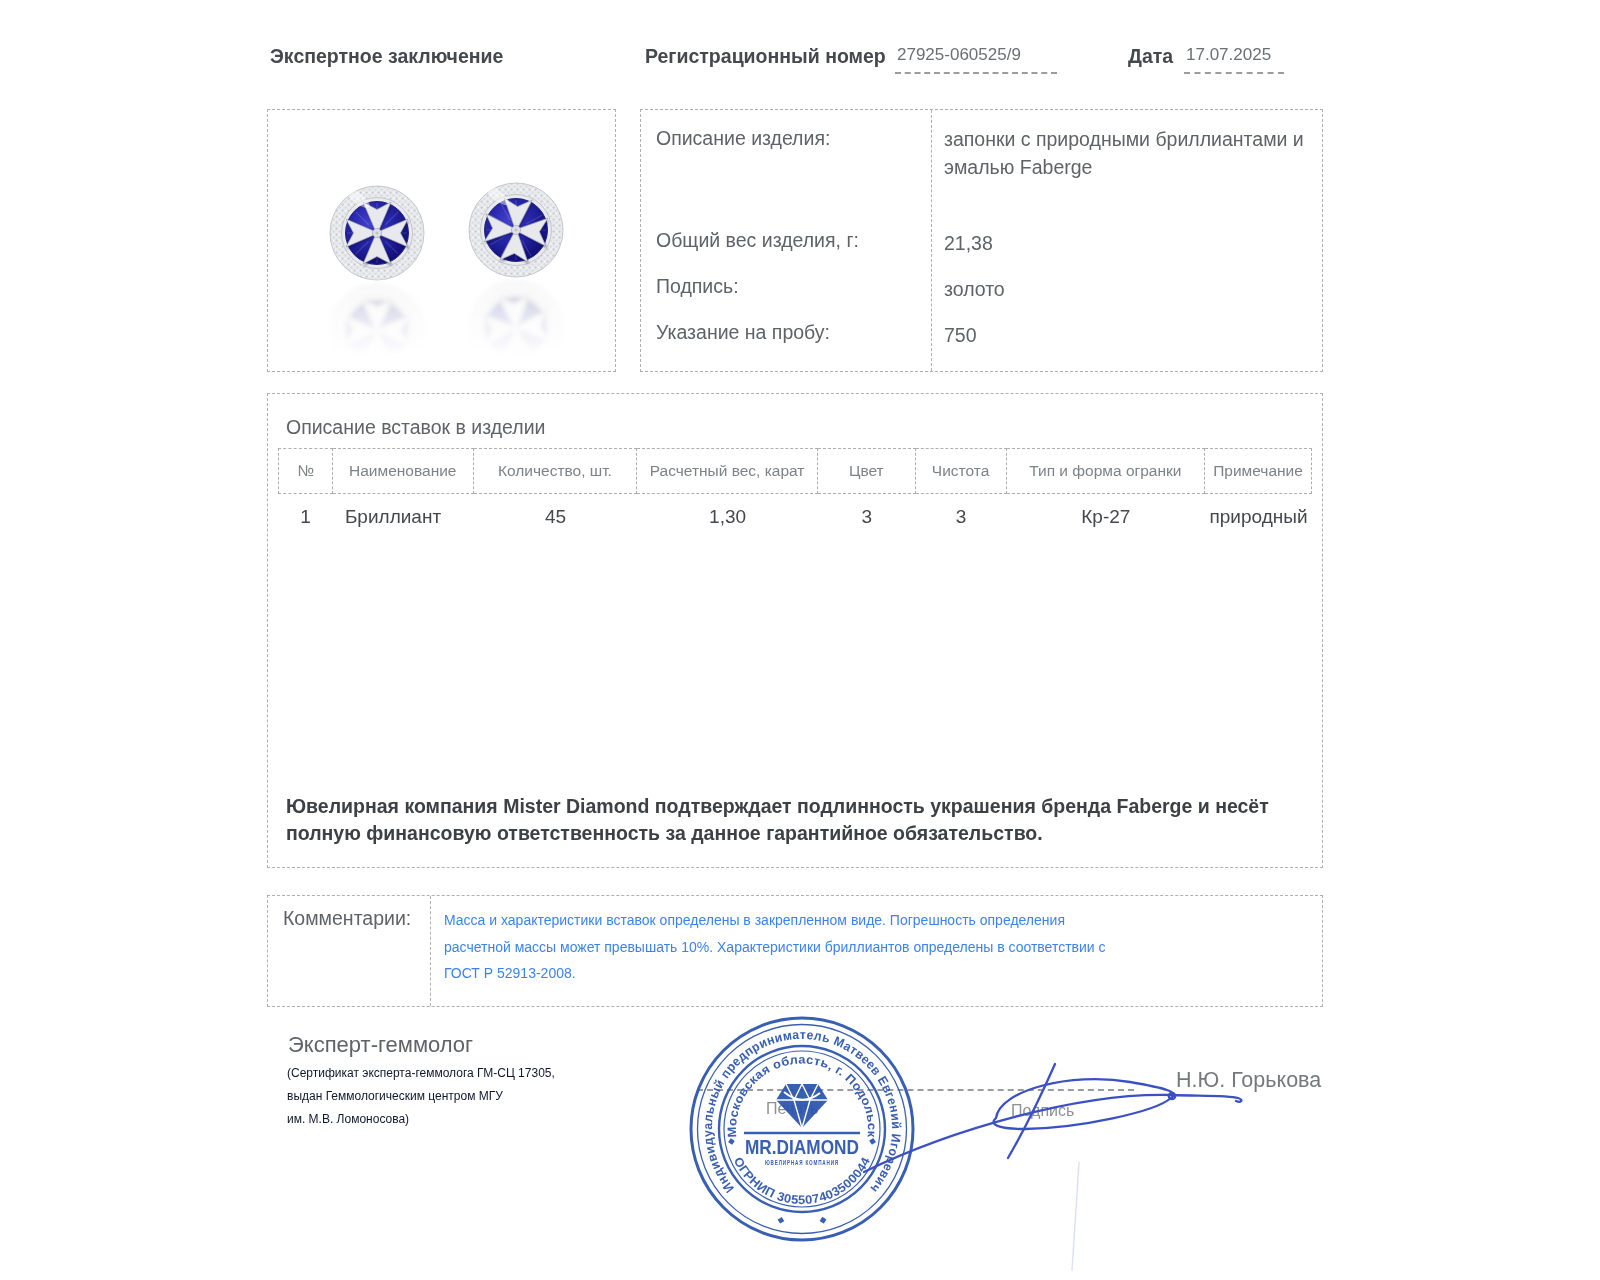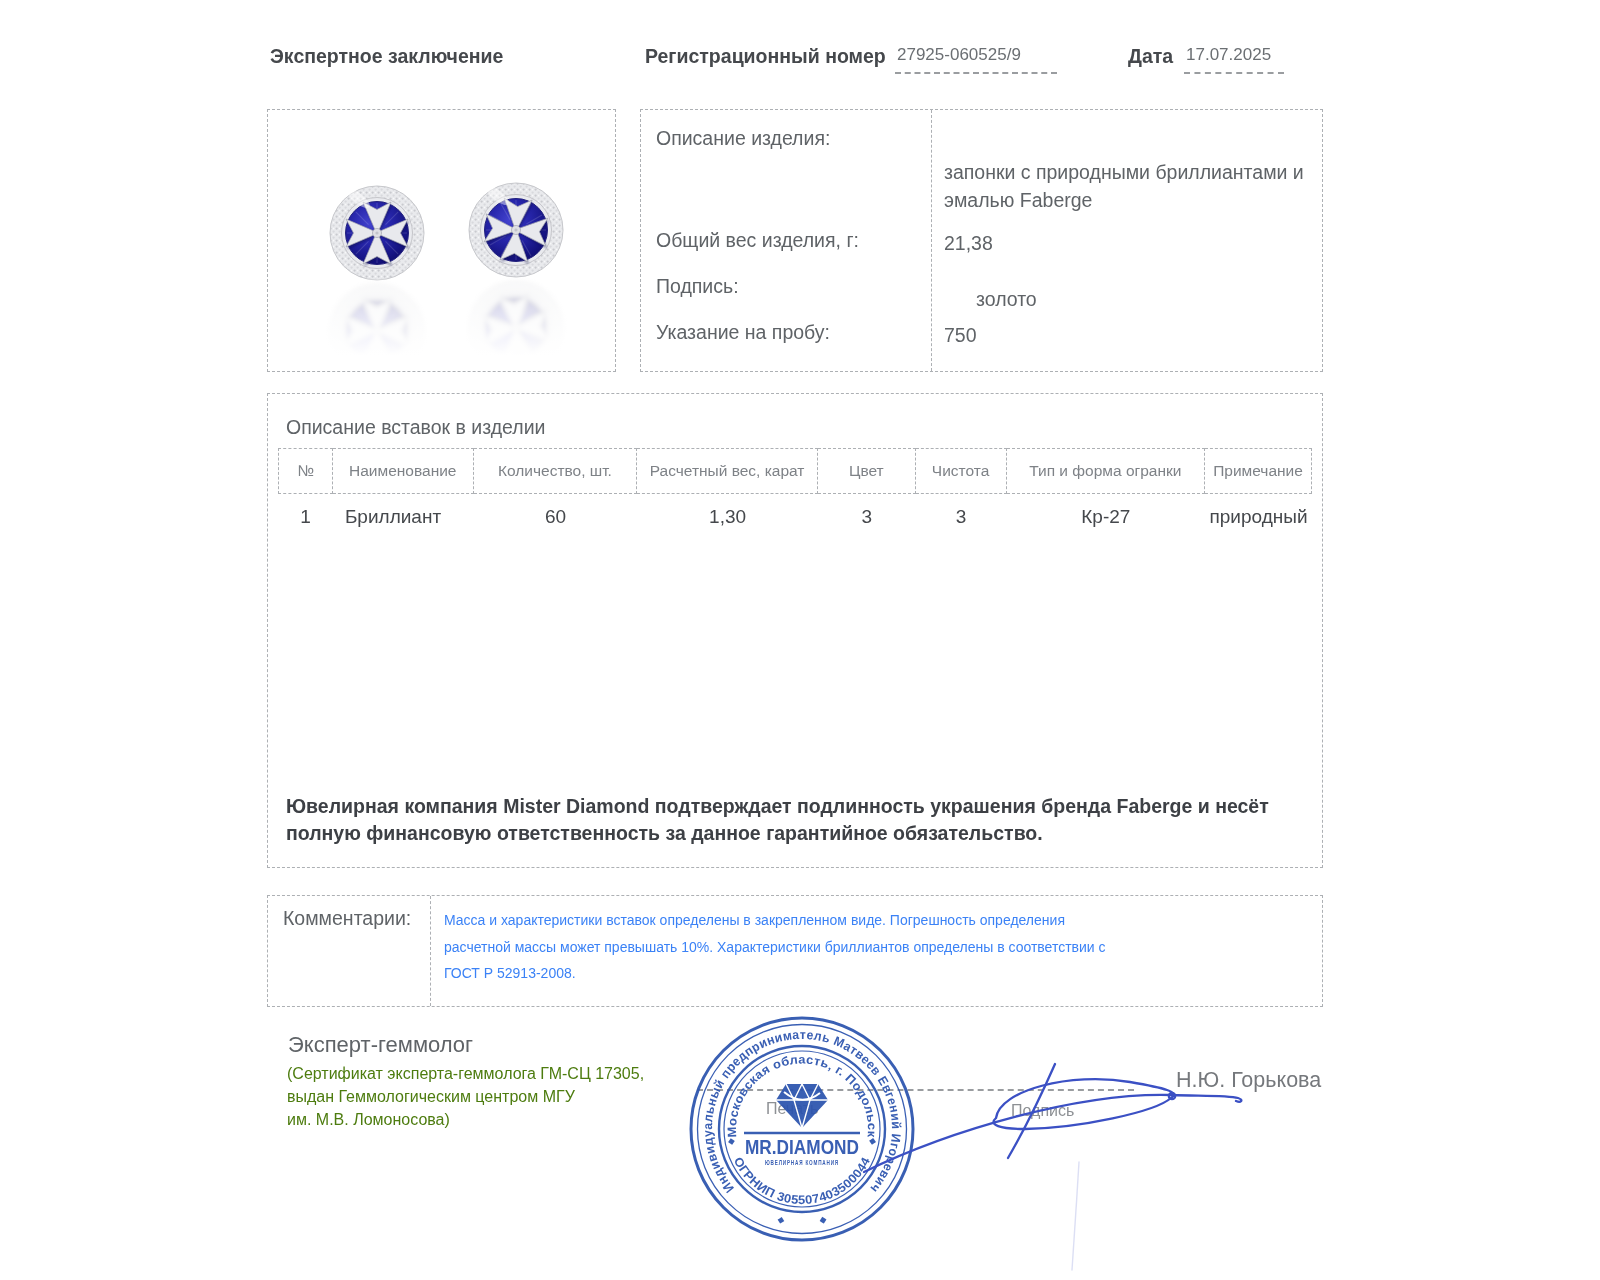--- a/index.html
+++ b/index.html
@@ -34,21 +34,21 @@
   .cw0{width:5.31%} .cw1{width:13.61%} .cw2{width:15.83%} .cw3{width:17.47%}
   .cw4{width:9.46%} .cw5{width:8.78%} .cw6{width:19.21%} .cw7{width:10.33%}
   .statement { font-size:19.5px; font-weight:bold; color:#3d4045; line-height:27px;
                white-space:pre-line; }
 
   
   .comments-text { font-size:14px; color:#3b82f6; line-height:26.5px; white-space:pre-line; }
 
   
   .expert-role { font-size:22px; color:#5f6367; }
-  .expert-cert { font-size:16px; color:#4d7c0f; line-height:23px; white-space:pre-line; }
+  .expert-cert { font-size:12px; color:#0f172a; line-height:23px; white-space:pre-line; }
   .caption { font-size:16px; color:#8d9094; }
   .sigline { border-top:2px dashed #9a9da0; height:0; }
   .expert-name { font-size:21.5px; color:#75787c; white-space:nowrap;margin-top:8px; }
 
   .stamp-svg { position:absolute; left:687px; top:1014px; width:230px; height:230px; opacity:.93; }
   .st-ring  { font-size:12.8px; font-weight:bold; letter-spacing:.4px; fill:#2b53ae; }
   .st-inner { font-size:12.2px; font-weight:bold; letter-spacing:.3px; fill:#2b53ae; }
   .st-sep   { font-size:9px; fill:#2b53ae; text-anchor:middle; }
   .st-brand { font-size:20.5px; font-weight:bold; fill:#2b53ae; text-anchor:middle; }
   .st-sub   { font-size:6.8px; font-weight:bold; letter-spacing:1.2px; fill:#2b53ae; text-anchor:middle; }
@@ -172,28 +172,28 @@
       <use href="#cuffB" transform="matrix(1,0,0,-1,0,336)"></use>
     </g>
     <rect x="0" y="168" width="339" height="90" fill="url(#fade)"></rect>
   </svg>
 </div>
 
 <div class="abs dashbox" style="left:640px; top:109px; width:683px; height:263px;">
   <div class="abs vdash" style="left:290px; top:0; bottom:0;"></div>
 
   <div class="abs desc-label" style="left:15px; top:17px;">Описание изделия:</div>
-  <div class="abs desc-value" style="left:303px; top:15px; width:372px;margin-top:33px;">запонки с природными бриллиантами и
+  <div class="abs desc-value" style="left:303px; top:15px; width:372px;">запонки с природными бриллиантами и
 эмалью Faberge</div>
 
   <div class="abs desc-label" style="left:15px; top:119px;">Общий вес изделия, г:</div>
   <div class="abs desc-value" style="left:303px; top:119px;">21,38</div>
 
   <div class="abs desc-label" style="left:15px; top:165px;">Подпись:</div>
-  <div class="abs desc-value" style="left:303px; top:175px;margin-left:32px;">золото</div>
+  <div class="abs desc-value" style="left:303px; top:165px;">золото</div>
 
   <div class="abs desc-label" style="left:15px; top:211px;">Указание на пробу:</div>
   <div class="abs desc-value" style="left:303px; top:211px;">750</div>
 </div>
 
 <div class="abs dashbox" style="left:267px; top:393px; width:1056px; height:475px;">
   <div class="abs tbl-title" style="left:18px; top:13px;margin-top:9px;">Описание вставок в изделии</div>
 
   <div class="thead-row" style="top:54px;">
     <div class="th cw0">№</div>
@@ -202,21 +202,21 @@
     <div class="th cw3">Расчетный вес, карат</div>
     <div class="th cw4">Цвет</div>
     <div class="th cw5">Чистота</div>
     <div class="th cw6">Тип и форма огранки</div>
     <div class="th cw7">Примечание</div>
   </div>
 
   <div class="tdata-row" style="top:101px;">
     <div class="td cw0">1</div>
     <div class="td cw1 cell-left">Бриллиант</div>
-    <div class="td cw2">60</div>
+    <div class="td cw2">45</div>
     <div class="td cw3">1,30</div>
     <div class="td cw4">3</div>
     <div class="td cw5">3</div>
     <div class="td cw6">Кр-27</div>
     <div class="td cw7">природный</div>
   </div>
 
   <div class="abs statement" style="left:18px; right:30px; bottom:20px;">Ювелирная компания Mister Diamond подтверждает подлинность украшения бренда Faberge и несёт
 полную финансовую ответственность за данное гарантийное обязательство.</div>
 </div>

